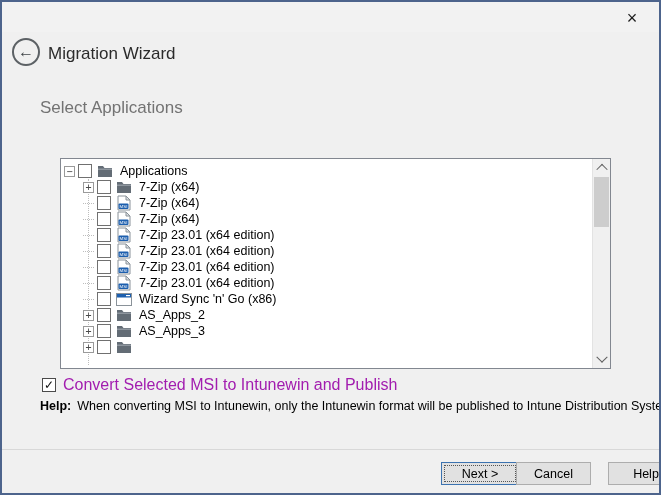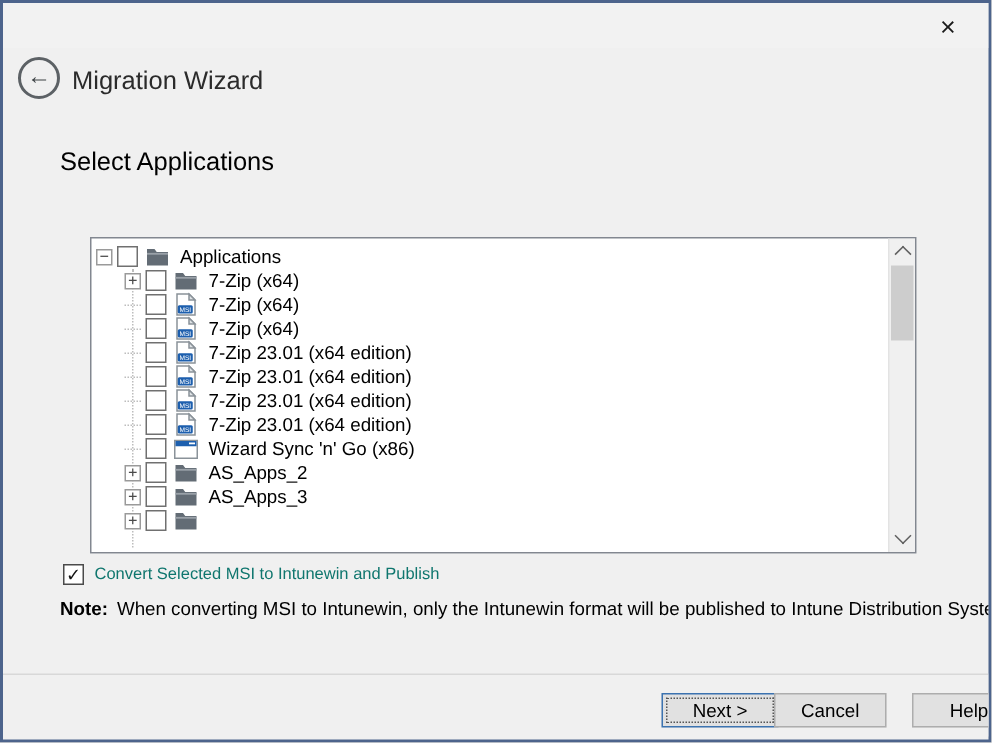--- a/index.html
+++ b/index.html
@@ -18,21 +18,21 @@
   
   .wiz-header{position:absolute;left:0;top:32px;width:100%;height:36px;}
   .back-btn{
     position:absolute;left:10px;top:4px;width:28px;height:28px;border-radius:50%;
     border:2px solid #5c6165;background:transparent;color:#3f4447;
     display:flex;align-items:center;justify-content:center;font-size:16px;line-height:1;
     cursor:pointer;box-sizing:border-box;
   }
   .wiz-title{position:absolute;left:46px;top:10px;font-size:17px;color:#2b2b2b;}
   
-  .page-heading{position:absolute;left:38px;top:96px;font-size:17px;color:#000000;}
+  .page-heading{position:absolute;left:38px;top:96px;font-size:17px;color:#737373;}
   .page-subtitle{position:absolute;left:42px;top:129px;font-size:12.5px;color:#111;}
   
   .tree{
     position:absolute;left:58px;top:156px;width:551px;height:211px;
     background:#fff;border:1px solid #828790;box-sizing:border-box;overflow:hidden;
   }
   .tree-inner{position:absolute;left:0;top:0;right:17px;bottom:0;overflow:hidden;padding-top:4px;}
   .vline{position:absolute;left:27px;top:20px;height:186px;border-left:1px dotted #bdbdbd;}
   .tree-row{position:relative;display:flex;align-items:center;height:16px;white-space:nowrap;}
   .tree-row .pad0{width:3px;flex:none;}
@@ -58,21 +58,21 @@
   .chev-up{transform:rotate(45deg) translate(1px,1px);}
   .chev-down{transform:rotate(225deg) translate(2px,2px);}
   .sb-thumb{position:absolute;left:1px;top:18px;width:15px;height:50px;background:#cdcdcd;cursor:pointer;}
   
   .option-row{position:absolute;left:40px;top:374px;display:flex;align-items:center;}
   .option-check{
     width:14px;height:14px;box-sizing:border-box;border:1px solid #4a4a4a;background:#fff;
     display:flex;align-items:center;justify-content:center;font-size:12px;line-height:1;
     color:#111;margin-right:7px;cursor:pointer;flex:none;
   }
-  .option-label{font-size:11px;color:#0f766e;}
+  .option-label{font-size:16px;color:#a21caf;}
   .note-row{position:absolute;left:38px;top:397px;font-size:12.5px;color:#000;white-space:nowrap;}
   .note-label{font-weight:bold;margin-right:6px;}
   
   .footer-divider{position:absolute;left:0;top:447px;width:100%;height:1px;background:#d8d8d8;}
   .footer{position:absolute;left:0;top:448px;width:100%;height:41px;background:#f0f0f0;}
   .btn{
     position:absolute;top:12px;height:23px;background:#e1e1e1;border:1px solid #adadad;
     font-size:12.5px;color:#000;font-family:"Liberation Sans",sans-serif;cursor:pointer;
     box-sizing:border-box;
     margin-left:44px;
@@ -270,21 +270,21 @@
         </div>
     </div>
   </div>
 
   <div class="option-row">
     <span class="option-check">✓</span>
     <span class="option-label">Convert Selected MSI to Intunewin and Publish</span>
   </div>
 
   <div class="note-row">
-    <span class="note-label">Note:</span><span>When converting MSI to Intunewin, only the Intunewin format will be published to Intune Distribution System.</span>
+    <span class="note-label">Help:</span><span>When converting MSI to Intunewin, only the Intunewin format will be published to Intune Distribution System.</span>
   </div>
 
   <div class="footer-divider"></div>
   <div class="footer">
     <button class="btn btn-next">Next &gt;</button>
     <button class="btn btn-cancel">Cancel</button>
     <button class="btn btn-help">Help</button>
   </div>
 </div>
 

